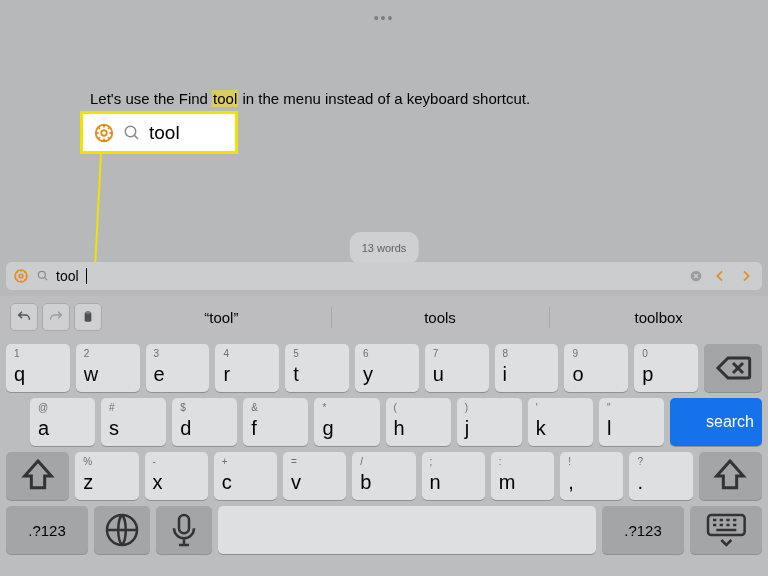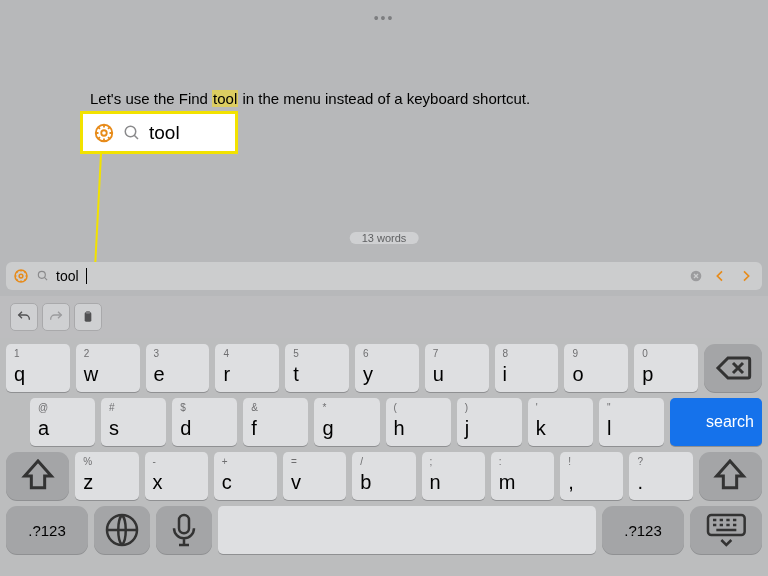--- a/index.html
+++ b/index.html
@@ -12,21 +12,21 @@
   .doc-line .hl { background: #dccd61; padding: 0 1px; }
 
   .callout { position: absolute; top: 111px; left: 80px; width: 158px; height: 43px; background: #fff; border: 3px solid #f2e200; display: flex; align-items: center; gap: 8px; padding: 0 10px; }
   .callout svg.gear { width: 22px; height: 22px; }
   .callout svg.mag { width: 18px; height: 18px; }
   .callout .txt { font-size: 19px; color: #000; }
 
   .connector { position: absolute; top: 154px; left: 100px; width: 2px; height: 120px; background: #f2e200; transform: rotate(3deg); transform-origin: top; }
   .dot-marker { position: absolute; top: 267px; left: 97px; width: 12px; height: 12px; border-radius: 50%; background: #ffec00; }
 
-  .wordcount { position: absolute; top: 232px; left: 50%; transform: translateX(-50%); background: #cfd0d2; color: #5f6062; font-size: 11px; padding: 0 12px; border-radius: 11px; }
+  .wordcount { position: absolute; top: 232px; left: 50%; transform: translateX(-50%); background: #cfd0d2; color: #5f6062; font-size: 11px; padding: 10px 12px; border-radius: 11px; }
 
   .findbar { position: absolute; top: 262px; left: 6px; right: 6px; height: 28px; background: #cccdce; border-radius: 6px; display: flex; align-items: center; padding: 0 6px; gap: 6px; }
   .findbar .gear-sm svg { width: 18px; height: 18px; display: block; }
   .findbar .mag-sm svg { width: 14px; height: 14px; display: block; }
   .findbar .query { flex: 0 0 auto; font-size: 14px; color: #000; }
   .findbar .cursor { width: 1px; height: 16px; background: #000; margin-left: 1px; }
   .findbar .spacer { flex: 1; }
   .findbar .clear svg { width: 16px; height: 16px; display: block; }
   .findbar .nav svg { width: 16px; height: 16px; display: block; }
   .findbar .nav { padding: 0 2px; }
@@ -36,21 +36,21 @@
   .seg { width: 28px; height: 28px; background: #cfd0d2; border: 1px solid #a9a9ab; border-radius: 5px; display: flex; align-items: center; justify-content: center; }
   .seg svg { width: 16px; height: 16px; }
   .suggestions { flex: 1; display: flex; }
   .suggestion { flex: 1; text-align: center; font-size: 15px; color: #000; position: relative; padding: 10px 0; }
   .suggestion + .suggestion::before { content: ""; position: absolute; left: 0; top: 8px; bottom: 8px; width: 1px; background: #a7a7a9; }
 
   .keyboard { position: absolute; top: 338px; left: 0; right: 0; bottom: 0; background: #bcbdbe; display: flex; flex-direction: column; }
   .krow { display: flex; gap: 6px; padding: 6px 6px 0 6px; }
   .krow:last-child { padding-bottom: 6px; }
   .key { background: #dedfe1; border-radius: 5px; box-shadow: 0 1px 0 #8f9092; display: flex; flex-direction: column; justify-content: center; align-items: flex-start; padding: 4px 8px; height: 48px; position: relative; }
-  .key.dark { background: #a4a5a7; border-radius: 11px; }
+  .key.dark { background: #a4a5a7; }
   .key.blue { background: #1572eb; }
   .key .sub { font-size: 10px; color: #6e6e70; position: absolute; top: 4px; left: 8px; }
   .key .main { font-size: 20px; color: #000; margin-top: 12px; }
   .key.center { align-items: center; }
   .key.center .main { margin-top: 0; }
   .key.blue .main { color: #fff; font-size: 16px; margin-top: 0; }
   .key.iconcenter { align-items: center; justify-content: center; }
 
   .r1 .key { flex: 1; }
   .r1 .key.dark { flex: 0 0 58px; }
@@ -144,20 +144,25 @@
           <path d="M20 9H10a6 6 0 00-6 6v1"></path>
         </svg>
       </div>
     <div class="seg">
         <svg viewBox="0 0 24 24" fill="#515153">
           <rect x="7" y="5" width="10" height="14" rx="2" fill="#515153"></rect>
           <rect x="9" y="3" width="6" height="4" rx="1" fill="#7e7e80"></rect>
         </svg>
       </div>
   </div>
+  <div class="suggestions">
+    <div class="suggestion">“tool”</div>
+    <div class="suggestion">tools</div>
+    <div class="suggestion">toolbox</div>
+  </div>
 </div>
 
 <div class="keyboard">
   <div class="krow r1" id="row1">
       <div class="key">
         <span class="sub">1</span>
         <span class="main">q</span>
       </div>
       <div class="key">
         <span class="sub">2</span>

